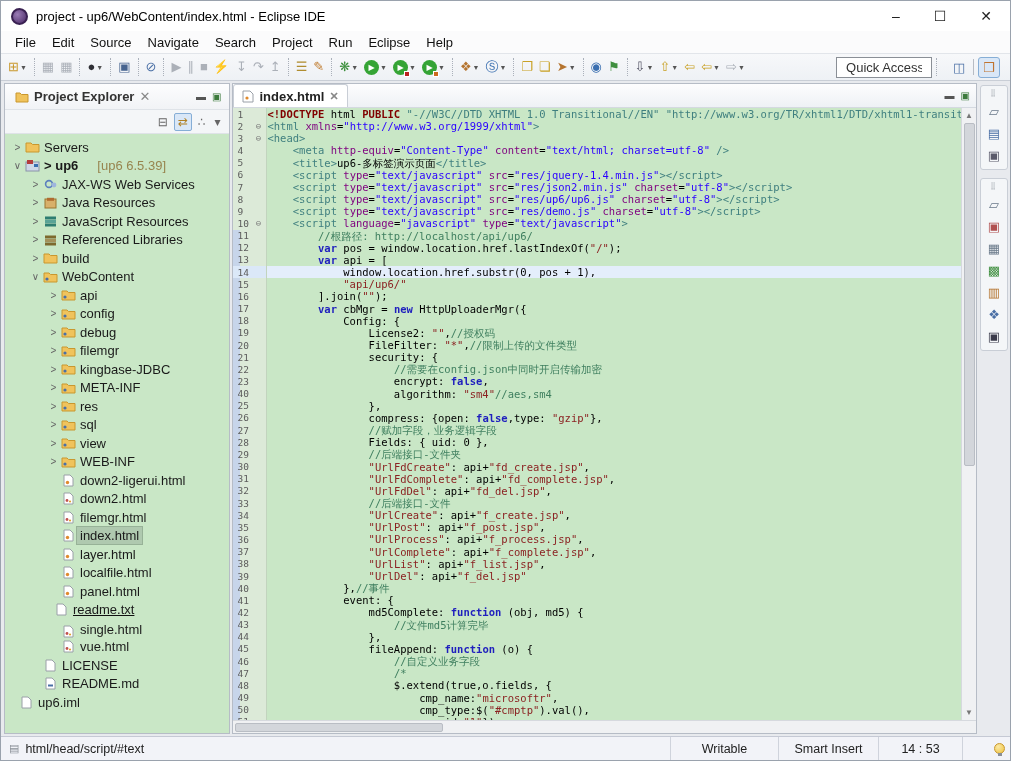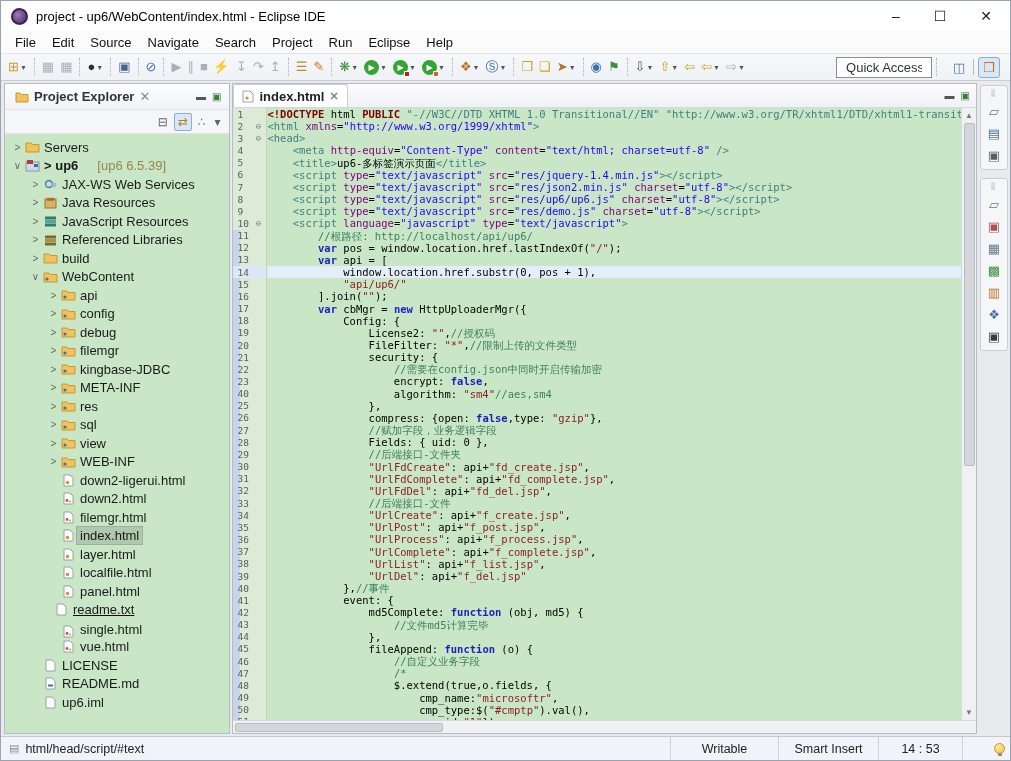--- a/index.html
+++ b/index.html
@@ -633,21 +633,21 @@
             <span class="ticon">
               <svg width="11" height="13" viewBox="0 0 11 13">
                 <path d="M1 1h6l3 3v8H1z" fill="#fff" stroke="#9aa0a8"></path>
                 <path d="M3 7.5h5v2H3z" fill="#4a6fa5"></path>
               </svg>
             </span>
             <span class="tlabel-wrap">
               <span class="tlabel">README.md</span>
             </span>
           </div>
-          <div class="trow" style="padding-left: 24px;">
+          <div class="trow" style="">
             <span class="twisty"></span>
             <span class="ticon">
               <svg width="11" height="13" viewBox="0 0 11 13">
                 <path d="M1 1h6l3 3v8H1z" fill="#fff" stroke="#9aa0a8"></path>
               </svg>
             </span>
             <span class="tlabel-wrap">
               <span class="tlabel">up6.iml</span>
             </span>
           </div>

